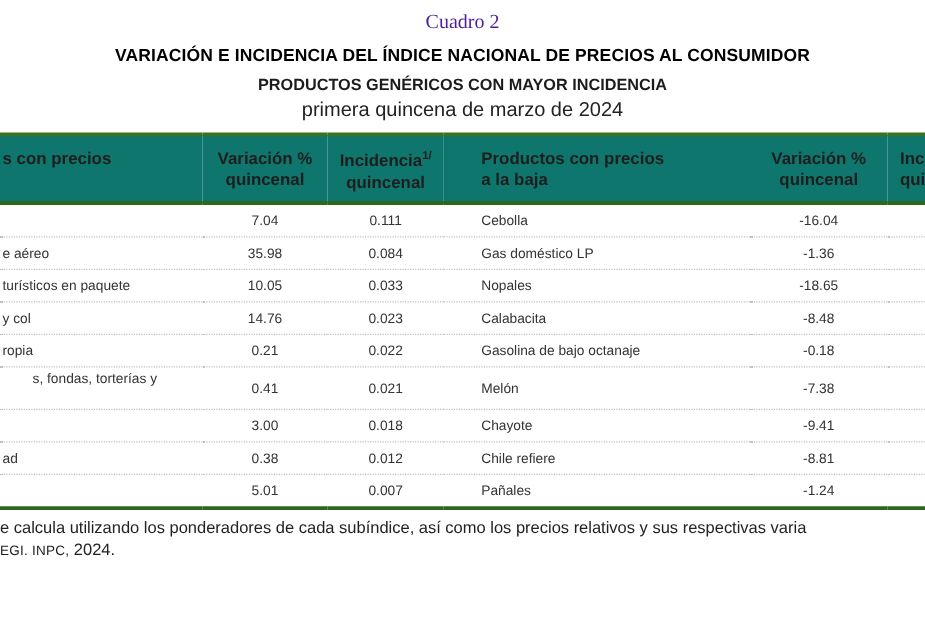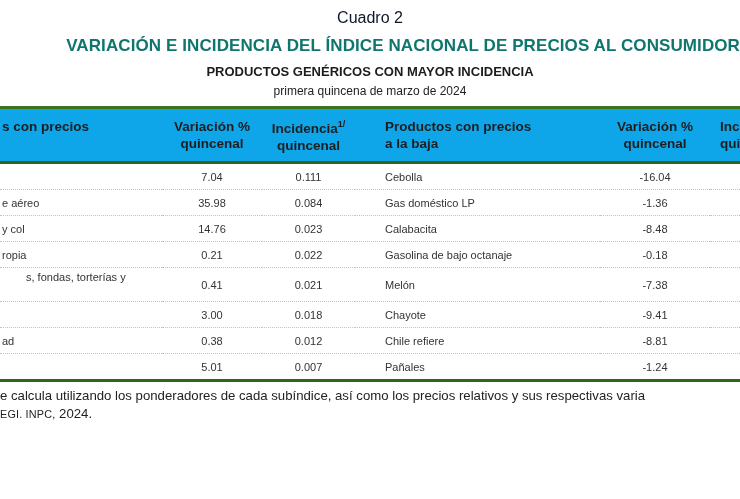--- a/index.html
+++ b/index.html
@@ -6,32 +6,32 @@
   #page{
     position:relative;
     width:740px;height:499px;
     background:#fff;
     font-family:"Liberation Sans", sans-serif;
     color:#2e2e2e;
     overflow:hidden;
   }
   
   .titleblock{text-align:center;}
-  .t1{font-size:16px;color:#0f172a;margin:9px 0 9px;}
-  .t2{font-size:17px;font-weight:bold;color:#0f766e;margin:0 0 8px;letter-spacing:.1px;text-align:right;}
+  .t1{font-size:16px;color:#4c1d95;margin:9px 0 9px;font-family:Liberation Serif, serif;}
+  .t2{font-size:14px;font-weight:bold;color:#000000;margin:0 0 8px;letter-spacing:.1px;}
   .t3{font-size:13px;font-weight:bold;color:#1c1c1c;margin:0 16px 5px;}
-  .t4{font-size:12px;color:#222;margin:0 0 8px;}
+  .t4{font-size:16px;color:#222;margin:0 0 8px;}
   
   table{
     width:740px;border-collapse:collapse;table-layout:fixed;
     border-top:3px solid #3a731f;
     border-bottom:3px solid #2e661c;
   }
   thead th{
-    background:#0ea5e9;
+    background:#0f766e;
     border-bottom:3px solid #2e661c;
     height:52px;
     font-size:13.5px;font-weight:bold;color:#1e1e1e;
     vertical-align:middle;padding:0;
   }
   .hcell div{line-height:17px;min-height:17px;white-space:nowrap;overflow:hidden;}
   th.c1 .hcell{text-align:left;padding-left:2px;}
   th.c4 .hcell{text-align:left;padding-left:30px;}
   th.c6 .hcell{text-align:left;padding-left:10px;}
   sup{font-size:9px;}
@@ -123,20 +123,28 @@
       </tr>
       <tr>
         <td class="c1">e aéreo</td>
         <td class="c2 num">35.98</td>
         <td class="c3 num">0.084</td>
         <td class="c4">Gas doméstico LP</td>
         <td class="c5 num">-1.36</td>
         <td class="c6"></td>
       </tr>
       <tr>
+        <td class="c1">turísticos en paquete</td>
+        <td class="c2 num">10.05</td>
+        <td class="c3 num">0.033</td>
+        <td class="c4">Nopales</td>
+        <td class="c5 num">-18.65</td>
+        <td class="c6"></td>
+      </tr>
+      <tr>
         <td class="c1">y col</td>
         <td class="c2 num">14.76</td>
         <td class="c3 num">0.023</td>
         <td class="c4">Calabacita</td>
         <td class="c5 num">-8.48</td>
         <td class="c6"></td>
       </tr>
       <tr>
         <td class="c1">ropia</td>
         <td class="c2 num">0.21</td>

